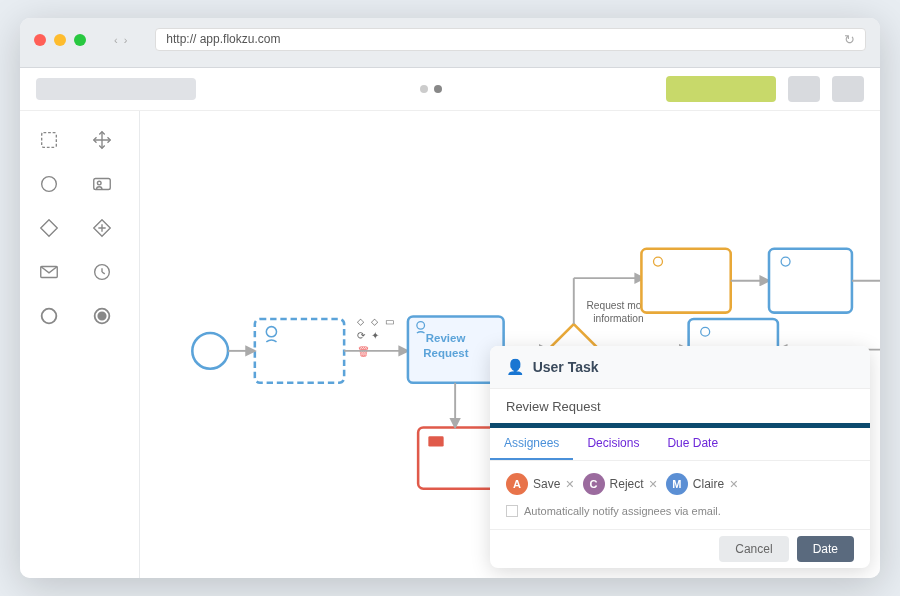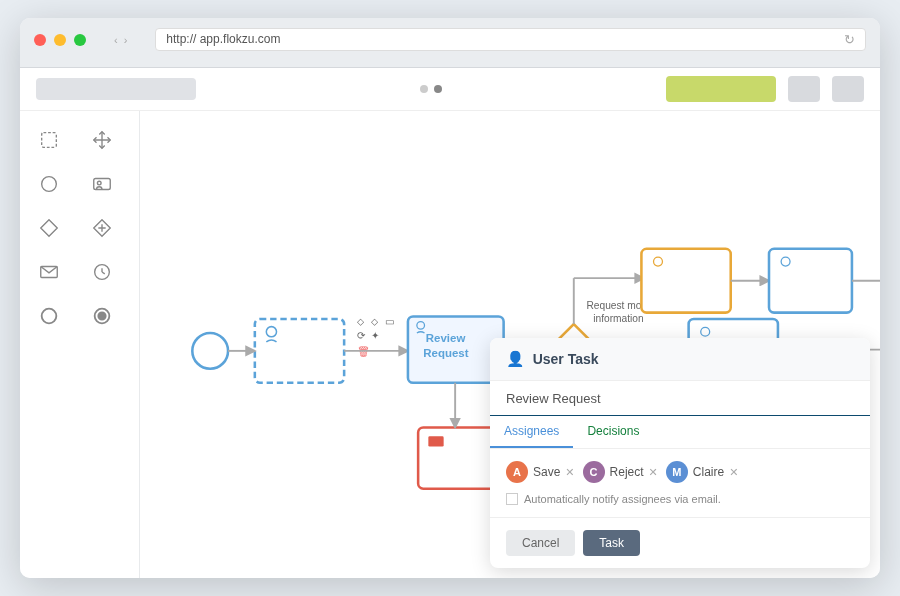--- a/index.html
+++ b/index.html
@@ -207,21 +207,21 @@
     }
 
     .panel-header-title {
       font-size: 14px;
       font-weight: 600;
       color: #3a4a5c;
     }
 
     .panel-name-row {
       padding: 8px 16px;
-      border-bottom: 1px solid #0c4a6e;
+      border-bottom: 5px solid #0c4a6e;
     }
 
     .panel-name-input {
       width: 100%;
       border: none;
       font-size: 13px;
       color: #555;
       outline: none;
       background: transparent;
     }
@@ -229,21 +229,21 @@
     
     .panel-tabs {
       display: flex;
       border-bottom: 1px solid #eee;
       background: white;
     }
 
     .panel-tab {
       padding: 8px 14px;
       font-size: 12px;
-      color: #15803d;
+      color: #6d28d9;
       cursor: pointer;
       border-bottom: 2px solid transparent;
     }
 
     .panel-tab.active {
       color: #4a90d9;
       border-bottom: 2px solid #4a90d9;
       text-align: right;
     }
 
@@ -303,23 +303,23 @@
       background: white;
       cursor: pointer;
     }
 
     .notify-text {
       font-size: 11px;
       color: #888;
     }
 
     .panel-footer {
-      padding: 12px 16px;
-      display: flex;
-      justify-content: flex-start;
+      padding: 6px 16px;
+      display: flex;
+      justify-content: flex-end;
       gap: 8px;
       border-top: 1px solid #eee;
     }
 
     .btn-cancel {
       background: #e8eaec;
       border: none;
       border-radius: 4px;
       padding: 6px 16px;
       font-size: 12px;
@@ -553,20 +553,21 @@
           <span class="panel-header-title">User Task</span>
         </div>
 
         <div class="panel-name-row">
           <input type="text" class="panel-name-input" readonly="" value="Review Request" style="">
         </div>
 
         <div class="panel-tabs">
           <div class="panel-tab active">Assignees</div>
           <div class="panel-tab">Decisions</div>
+          <div class="panel-tab">Due Date</div>
         </div>
 
         <div class="panel-body">
 
           <div class="assignees-row">
 
             <div class="assignee-chip">
               <div class="assignee-avatar avatar-alex">A</div>
               <span>Save</span>
               <span class="chip-x">✕</span>
@@ -586,21 +587,21 @@
           </div>
 
           <div class="notify-row">
             <div class="notify-checkbox"></div>
             <span class="notify-text">Automatically notify assignees via email.</span>
           </div>
         </div>
 
         <div class="panel-footer">
           <button class="btn-cancel">Cancel</button>
-          <button class="btn-save">Task</button>
+          <button class="btn-save">Date</button>
         </div>
 
       </div>
 
     </div>
 
   </div>
 
 </div>
 

